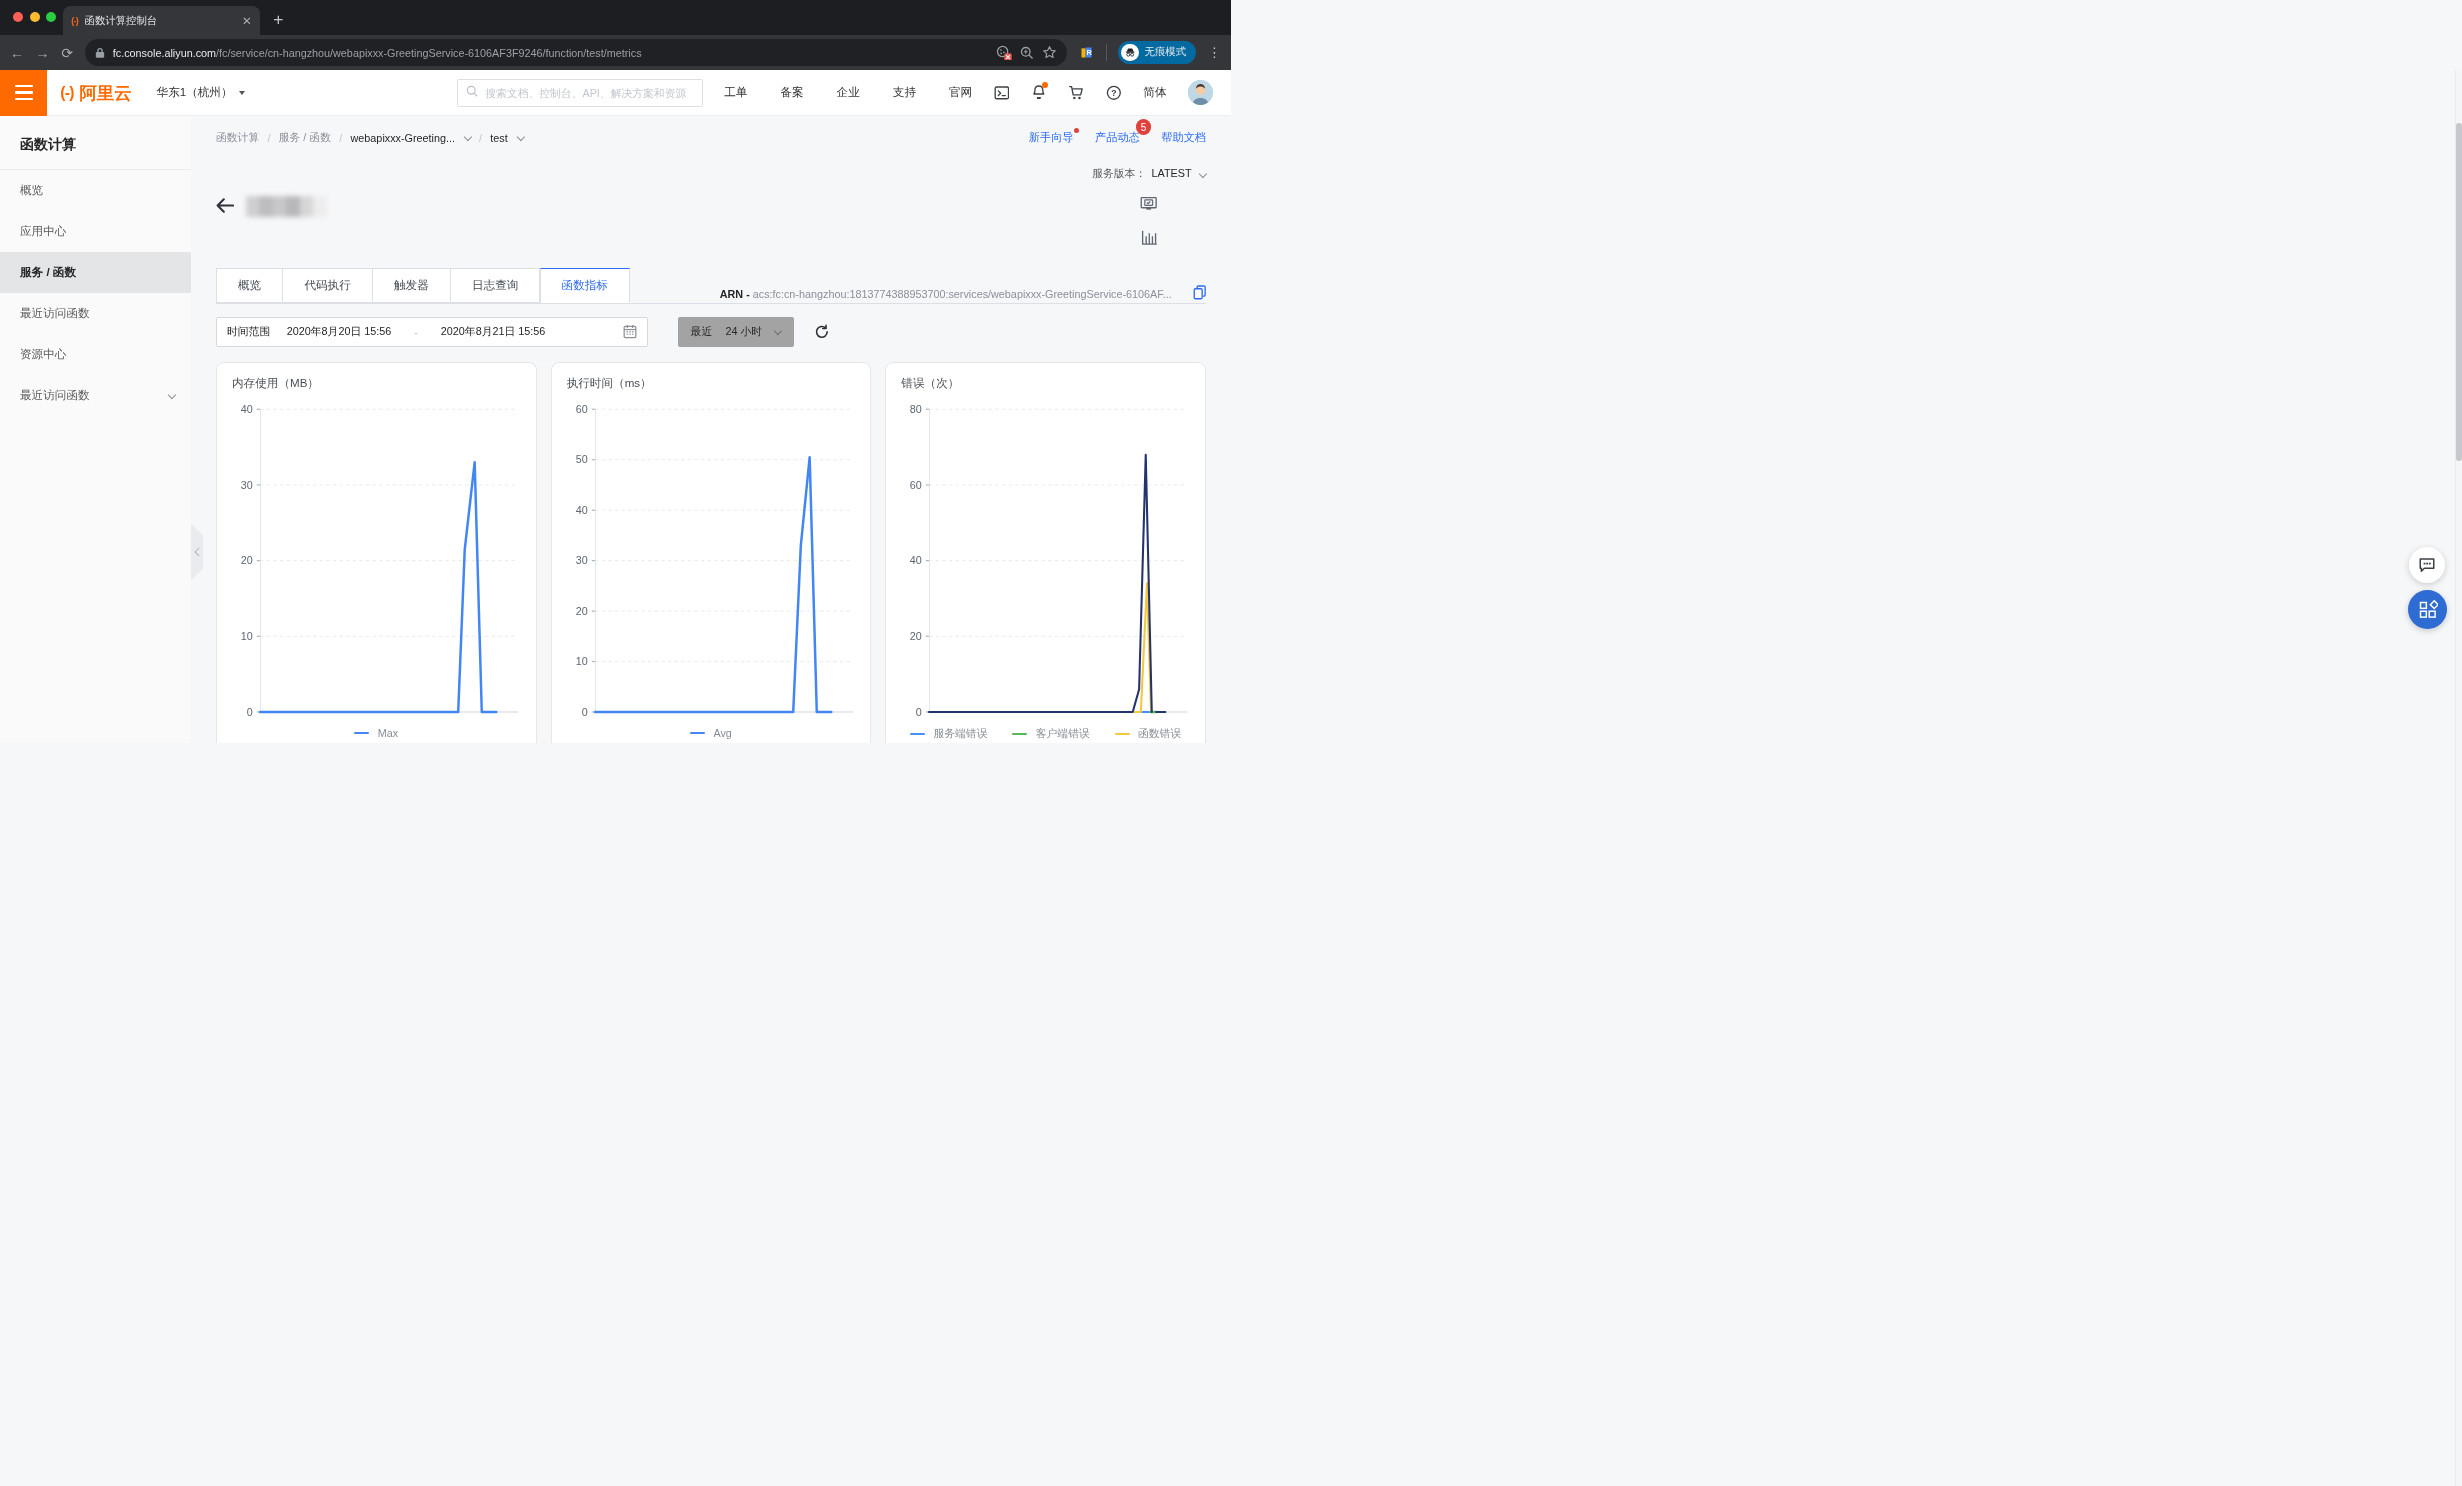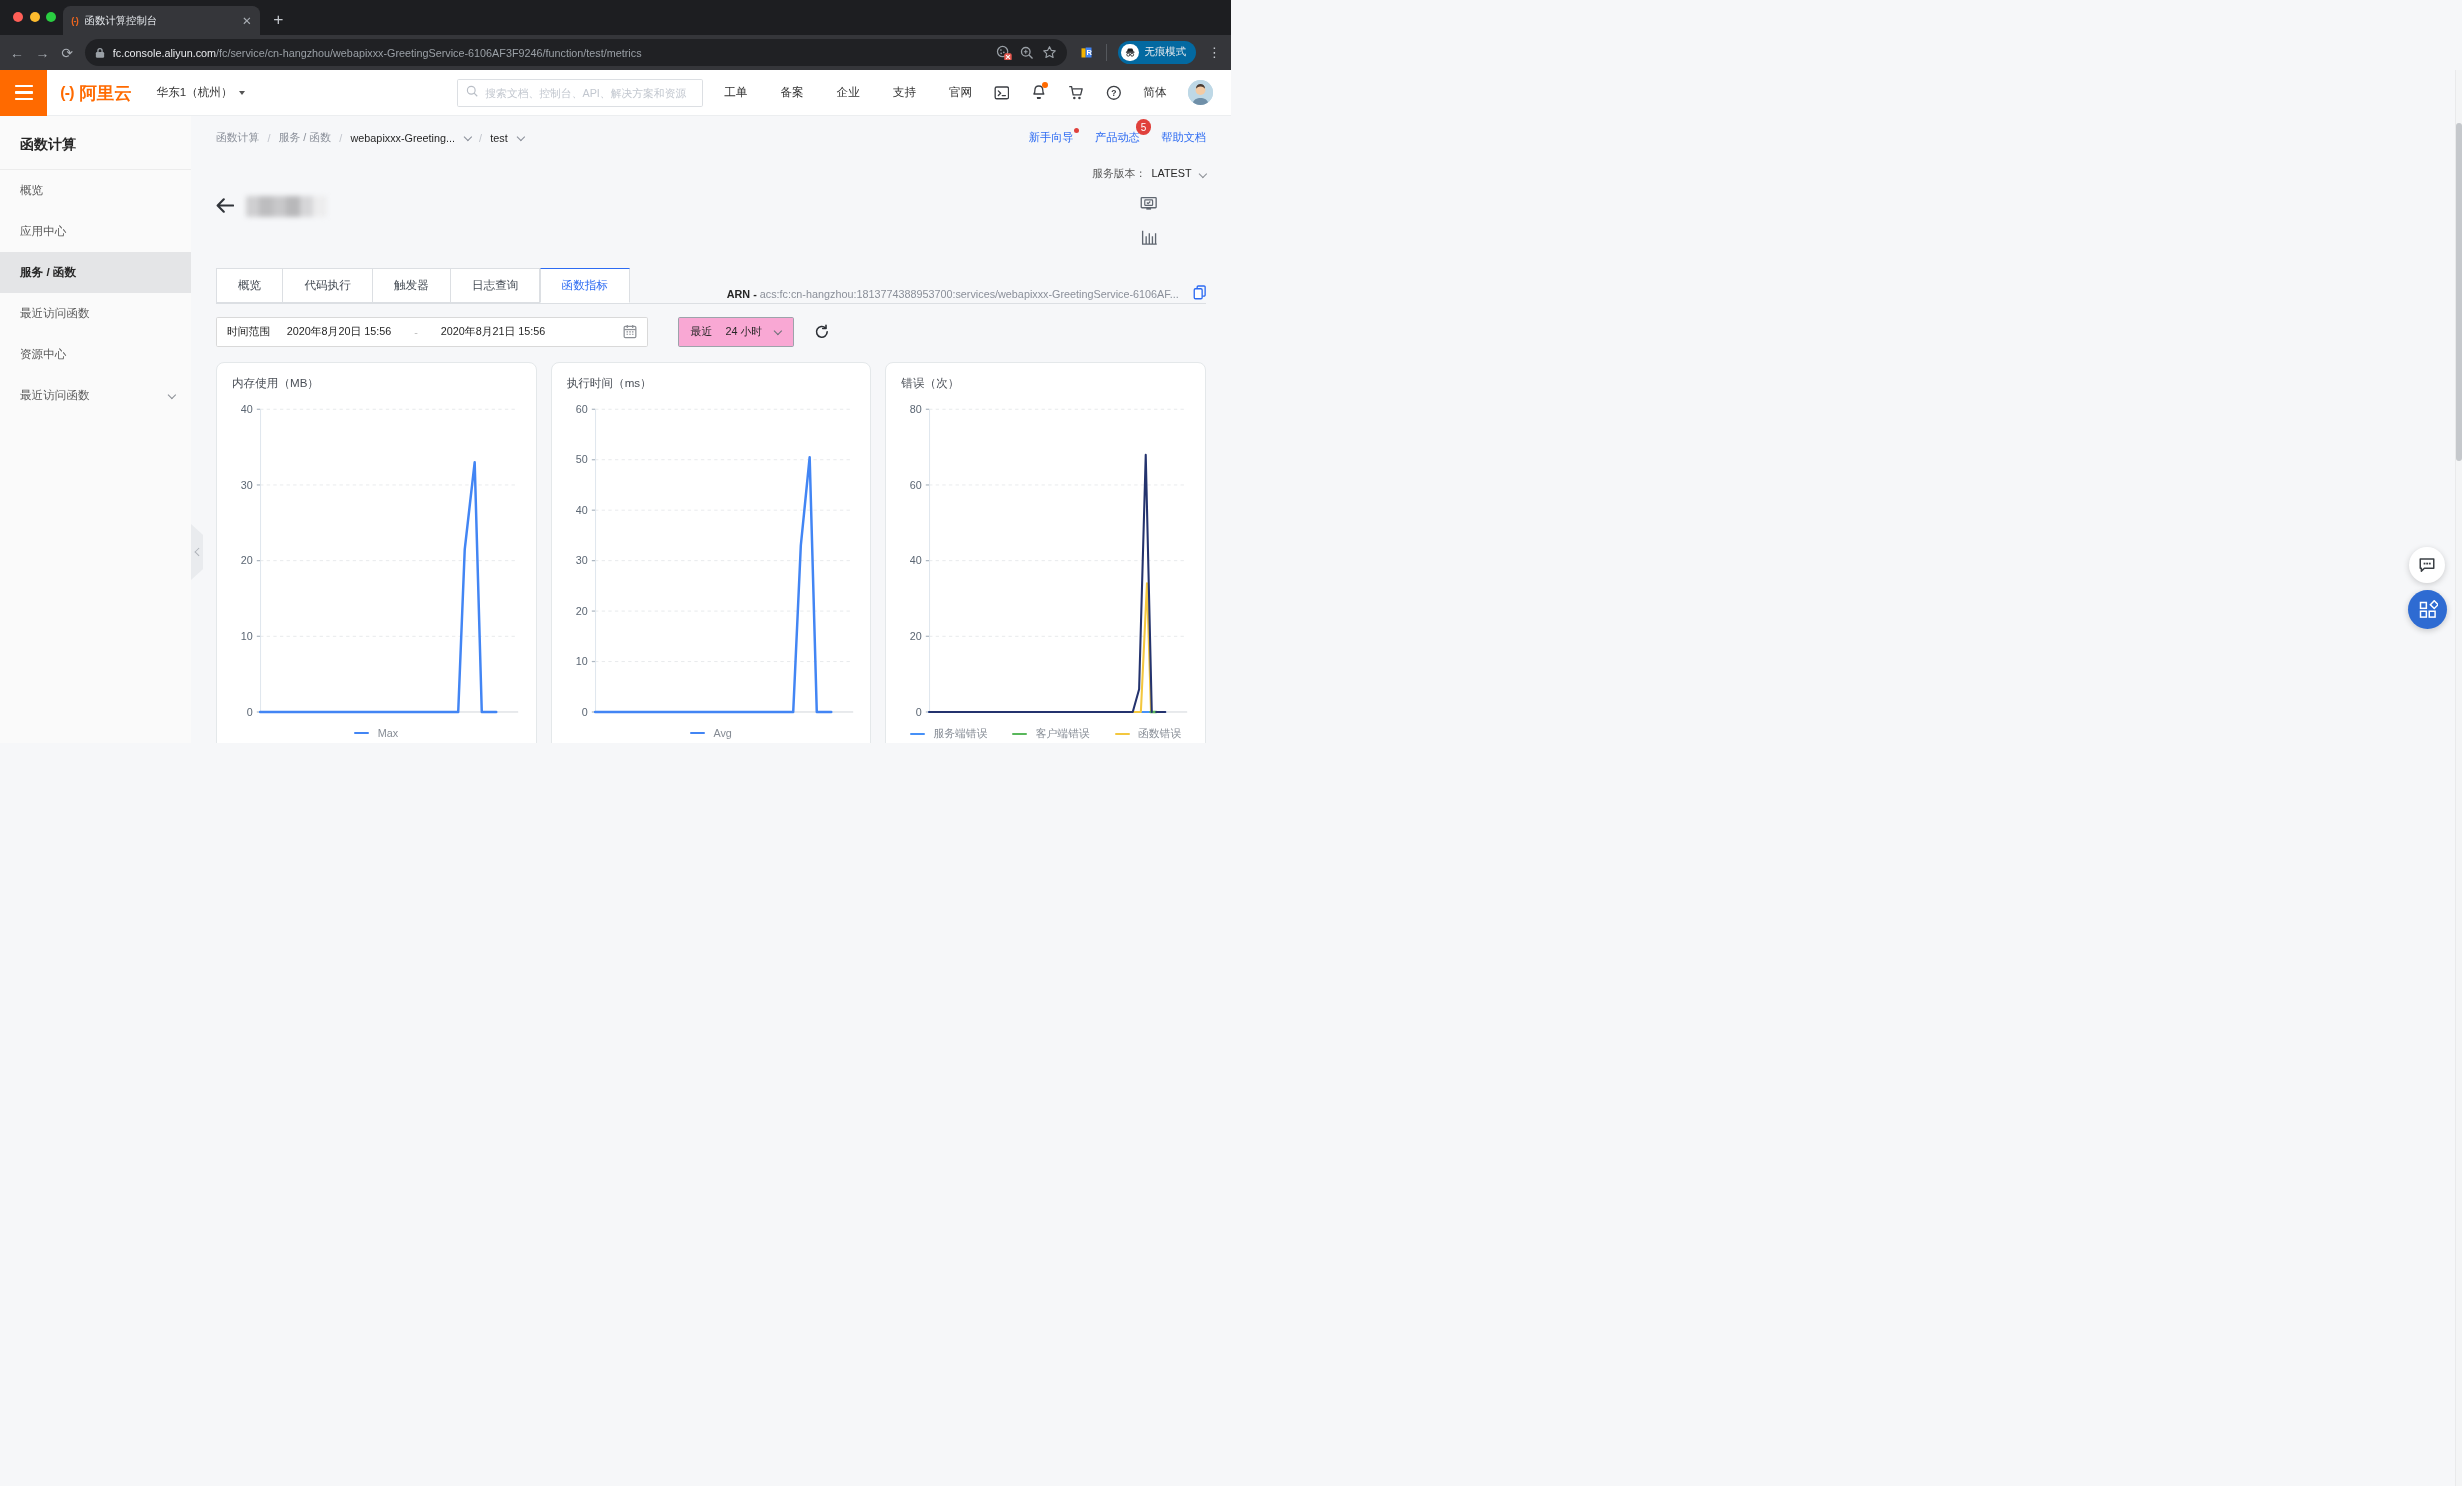--- a/index.html
+++ b/index.html
@@ -91,32 +91,32 @@
   .version-group .chev { color:#8c9096; margin-left:5px; }
 
   
   .tabs-row { margin-top:20px; display:flex; align-items:flex-end; position:relative; }
   .tabs-row::after { content:""; position:absolute; left:0; right:0; bottom:0; height:0.8px; background:#dcdfe3; }
   .tabs { display:flex; position:relative; z-index:1; }
   .tab-item { height:35px; background:#fff; border:0.8px solid #dcdfe3; margin-left:-0.8px; display:flex; align-items:center;
               padding:0 21px; font-size:11.6px; color:#454c55; cursor:pointer; }
   .tab-item:first-child { margin-left:0; }
   .tab-item.active { color:#2d6bf2; border-top:1.7px solid #2d6bf2; border-bottom:0.8px solid #fff; }
-  .arn { margin-left:auto; padding-bottom:1px; font-size:10.8px; color:#8a8f99; display:flex; align-items:center; gap:14px;
+  .arn { margin-left:auto; padding-bottom:1px; font-size:10.8px; color:#8a8f99; display:flex; align-items:center; gap:21px;
          white-space:nowrap; overflow:hidden; }
   .arn b { color:#262626; }
 
   
   .filter-row { margin-top:13.3px; display:flex; align-items:center; gap:30px; }
   .range-box { width:432px; height:30px; border:0.8px solid #d9d9d9; border-radius:1.7px; background:#fff;
                display:flex; align-items:center; padding:0 10px; font-size:10.8px; color:#262626; }
   .range-box .lbl { margin-right:16.6px; }
   .range-box .dash { color:#bbb; margin:0 23px; }
   .range-box .cal { margin-left:auto; display:flex; }
-  .quick-box { height:30px; border:0.8px solid #9da3ab; border-radius:1.7px; background:#f9a8d4; display:flex; align-items:center;
+  .quick-box { height:30px; border:0.8px solid #9da3ab; border-radius:1.7px; background:#a3a3a3; display:flex; align-items:center;
                gap:13.3px; padding:0 11.6px; font-size:10.8px; color:#262626; }
   .quick-box .chev { color:#6b7077; margin-bottom:2.5px; }
   .refresh-btn { display:flex; align-items:center; margin-left:-10px; }
 
   
   .charts-row { margin-top:15px; display:flex; gap:14px; align-items:stretch; }
   .chart-card { flex:1; background:#fff; border:0.8px solid #e4e8ea; border-radius:8px; padding:13.3px 15px 11.6px; min-width:0; }
   .chart-title { font-size:11.6px; color:#4a4f57; }
   .legend { width:max-content; margin:10px auto 0; }
   .legend-row { display:flex; gap:25px; margin-top:6.6px; }

